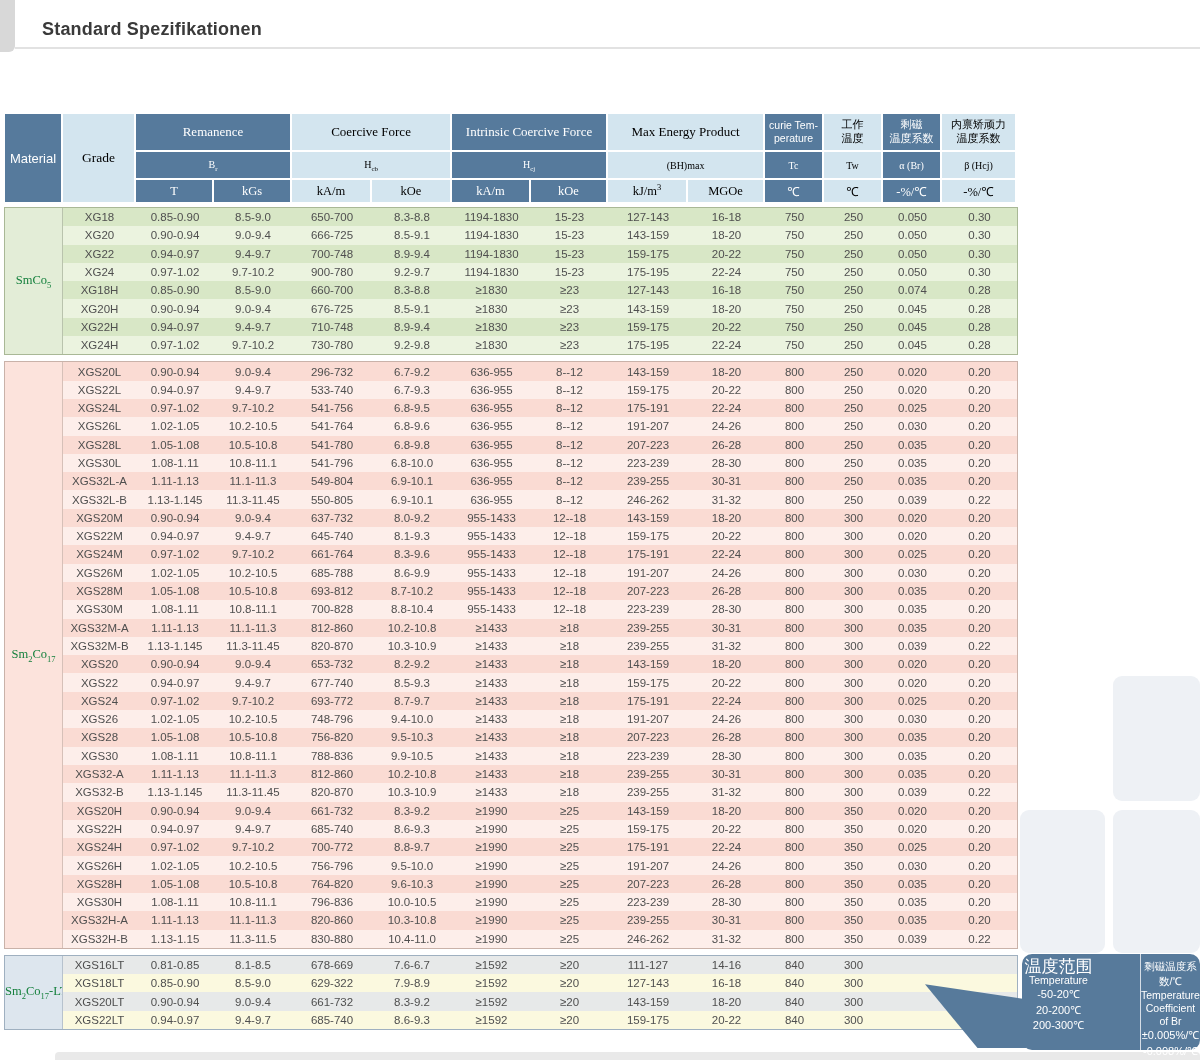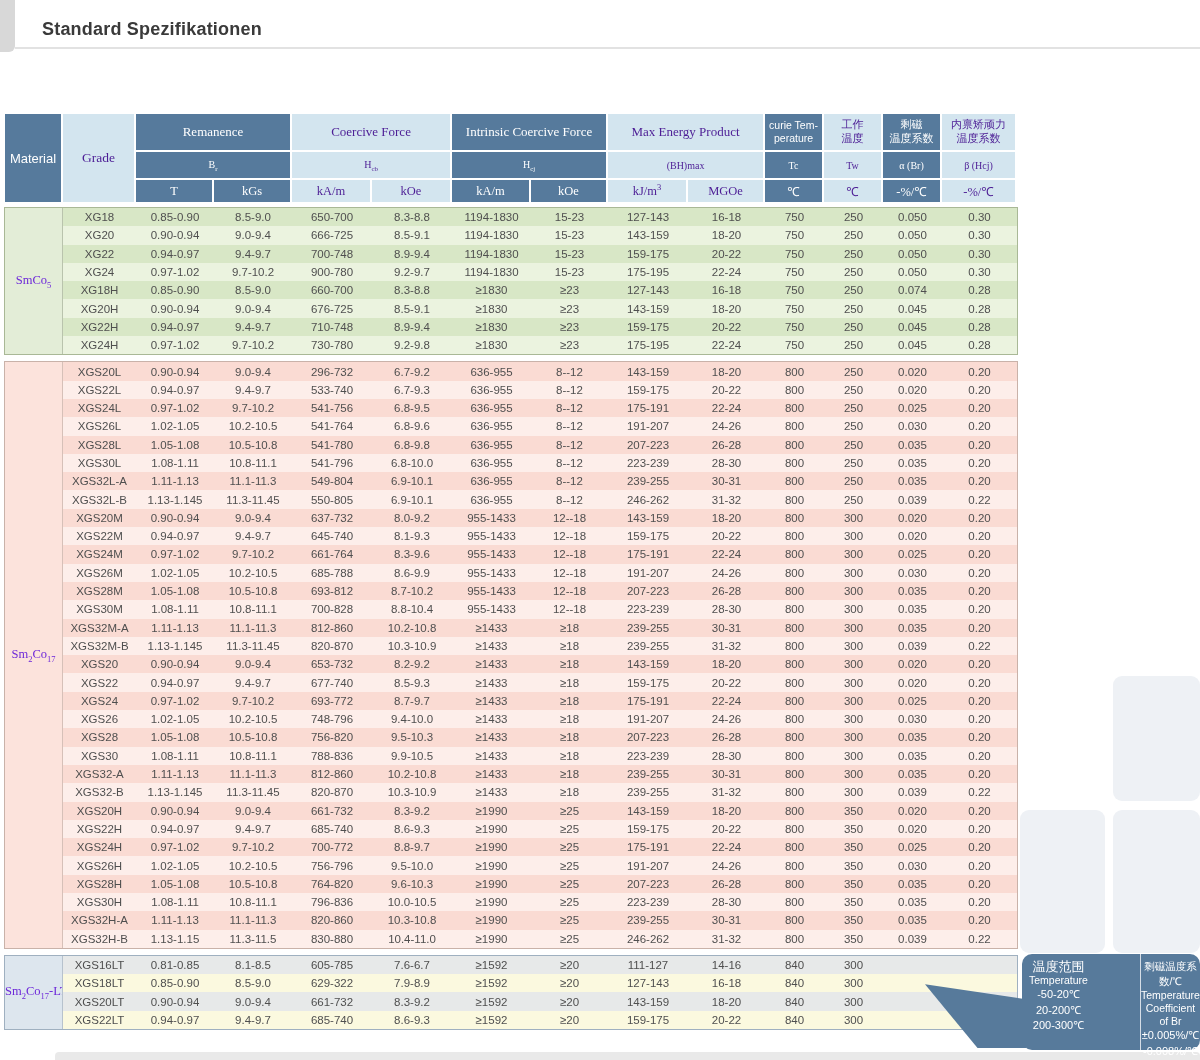--- a/index.html
+++ b/index.html
@@ -19,54 +19,54 @@
 
   
   #tablesWrap{position:absolute;left:4px;top:113px;width:1012px;}
   table{border-collapse:separate;border-spacing:0;table-layout:fixed;width:1012px;}
   td{padding:0;text-align:center;vertical-align:middle;overflow:hidden;white-space:nowrap;}
 
   
   .headTable{margin-bottom:4px;}
   .headTable td{border:1px solid #ffffff;}
   .dk{background:#567a9c;color:#ffffff;}
-  .lt{background:#d3e5ef;color:#4c1d95;}
+  .lt{background:#d3e5ef;color:#000000;}
   .hr1 td{height:36px;}
   .hr2 td{height:26px;}
   .hr3 td{height:22px;}
   .mat-h{font-size:13px;}
   .grade-h{font-family:"Liberation Serif",serif;font-size:13.5px;}
   .grp{font-family:"Liberation Serif",serif;font-size:13px;}
   .top-s{font-size:10.5px;line-height:1.25;}
   .cjk{font-size:11px;}
   .sym{font-family:"Liberation Serif",serif;font-size:10px;}
   .unit{font-family:"Liberation Serif",serif;font-size:12.5px;}
   sub{font-size:68%;}
   sup{font-size:68%;}
 
   
   .body{border:1px solid var(--bd);margin-bottom:6px;}
   .body td{height:18.3px;font-size:11.5px;color:#4f4f4f;}
   .body tr:nth-child(odd) td{background:var(--dark);}
   .body tr:nth-child(even) td{background:var(--light);}
   table.body td.mat{background:var(--mat);border-right:1px solid var(--line);
-    font-family:"Liberation Serif",serif;font-size:12.5px;color:#6d28d9;}
+    font-family:"Liberation Serif",serif;font-size:12.5px;color:#15803d;}
   .sec-green{--dark:#d8e7c6;--light:#ebf3df;--mat:#e3edd7;--bd:#a9b896;--line:#b9c3ad;}
   .sec-pink{--dark:#fadbd3;--light:#fdeeea;--mat:#fce3dc;--bd:#c9b2a9;--line:#d6c0b8;}
   .sec-lt{--dark:#e7e9e9;--light:#fbf9df;--mat:#dde6ee;--bd:#9fb0c0;--line:#b7c2cd;}
 
   
   .callout-pointer{position:absolute;left:925px;top:974px;width:101px;height:74px;background:#577a9b;
     clip-path:polygon(0 14%,100% 34%,100% 100%,52% 100%);}
   .callout{position:absolute;left:1022px;top:954px;width:178px;height:96px;background:#577a9b;
     border-radius:10px;color:#ffffff;display:flex;}
   .co-col{padding-top:5px;text-align:center;}
   .co-left{width:73px;}
   .co-right{flex:1;border-left:1px solid rgba(255,255,255,.75);margin-left:45px;}
-  .co-title{font-size:13px;line-height:15px;}
+  .co-title{font-size:17px;line-height:15px;}
   .co-sub{font-size:10.5px;line-height:13px;}
   .co-val{font-size:11px;line-height:15.5px;}
 </style>
 </head>
 <body>
 
 <div class="left-tab"></div>
 <div class="page-title">Standard Spezifikationen</div>
 <div class="title-rule"></div>
 
@@ -791,21 +791,21 @@
           <col style="width:59px">
     <col style="width:59px">
           <col style="width:75px">
   </colgroup>
 <tbody>
           <tr>
             <td class="mat" rowspan="4">Sm<sub>2</sub>Co<sub>17</sub>-LT</td>
             <td>XGS16LT</td>
             <td>0.81-0.85</td>
             <td>8.1-8.5</td>
-            <td>605-785</td>
+            <td>678-669</td>
             <td>7.6-6.7</td>
             <td>≥1592</td>
             <td>≥20</td>
             <td>111-127</td>
             <td>14-16</td>
             <td>840</td>
             <td>300</td>
             <td></td>
             <td></td>
           </tr>

